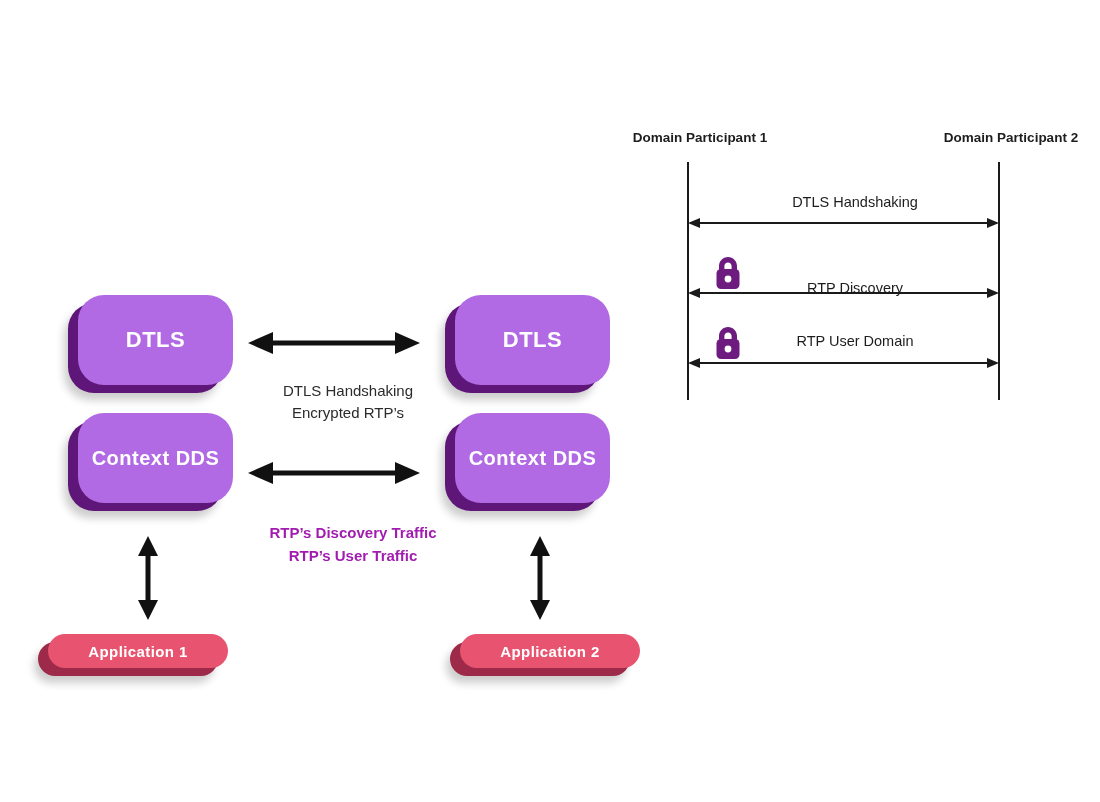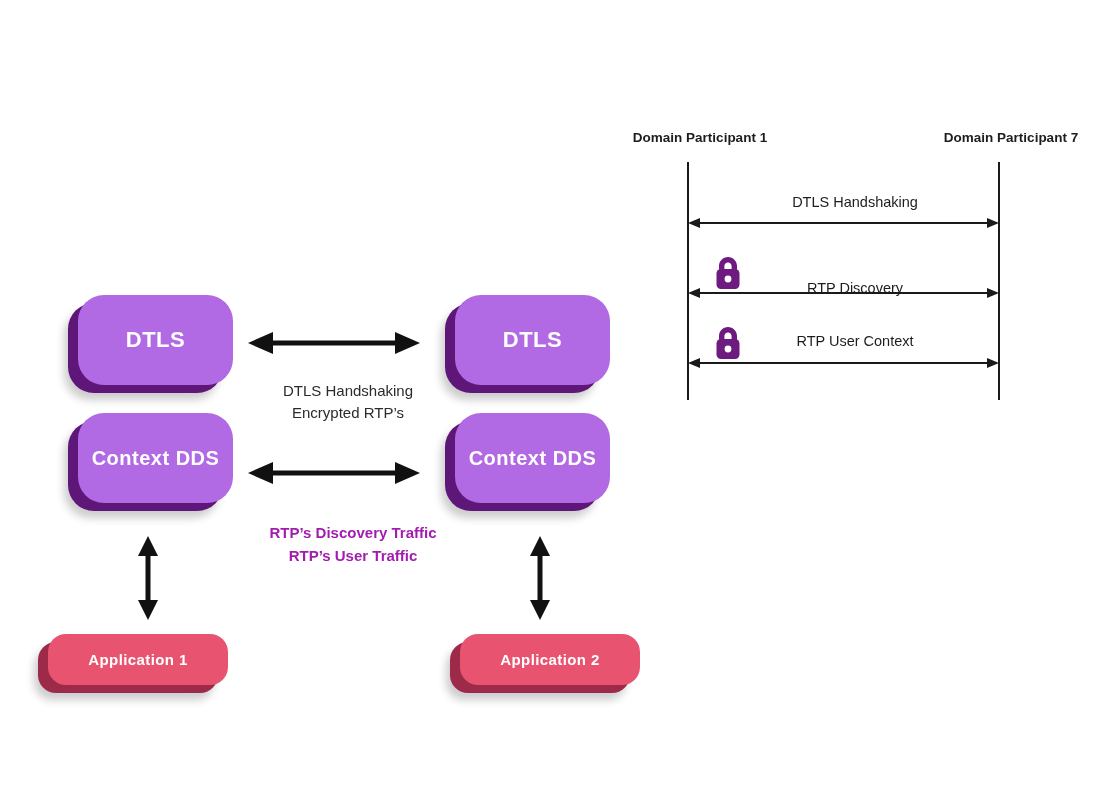--- a/index.html
+++ b/index.html
@@ -27,21 +27,21 @@
     background:var(--box-fill);
     display:flex;align-items:center;justify-content:center;
     color:#ffffff;font-weight:700;letter-spacing:0.5px;
   }
   .module{width:165px;height:98px;}
   .module .back,.module .face{width:155px;height:90px;border-radius:26px;}
   .module .face{font-size:22px;}
   .module .face.smaller{font-size:20px;}
 
   .pill{width:190px;height:43px;}
-  .pill .back,.pill .face{width:180px;height:51px;border-radius:18px;}
+  .pill .back,.pill .face{width:180px;height:34px;border-radius:18px;}
   .pill .back{background:var(--pill-edge);}
   .pill .face{background:var(--pill-fill);font-size:15px;font-weight:600;letter-spacing:0.4px;}
 
   .abs{position:absolute;}
   .centered{transform:translateX(-50%);text-align:center;padding-left:24px;}
 
   .link-label{color:var(--label-text);font-size:15px;font-weight:500;line-height:22px;white-space:nowrap;}
   .link-label.bold{font-weight:700;color:#a21caf;line-height:23px;}
 
   .seq-participant{font-size:13.5px;font-weight:600;color:#1d1d1d;white-space:nowrap;}
@@ -113,21 +113,21 @@
     <div class="back"></div>
     <div class="face">Application 1</div>
   </div>
 
   <div class="box3d pill abs" style="left:450px;top:634px;">
     <div class="back"></div>
     <div class="face">Application 2</div>
   </div>
 
   <div class="abs centered seq-participant" style="left:688px;top:130px;">Domain Participant 1</div>
-  <div class="abs centered seq-participant" style="left:999px;top:130px;">Domain Participant 7</div>
+  <div class="abs centered seq-participant" style="left:999px;top:130px;">Domain Participant 2</div>
 
   <div class="abs lifeline" style="left:687px;top:162px;height:238px;"></div>
   <div class="abs lifeline" style="left:998px;top:162px;height:238px;"></div>
 
   <div class="abs centered seq-msg-label" style="left:843px;top:194px;">DTLS Handshaking</div>
   <svg class="abs" style="left:688px;top:216px;" width="311" height="14" viewBox="0 0 311 14">
     <line x1="8" y1="7" x2="303" y2="7" stroke="#1a1a1a" stroke-width="2"></line>
     <polygon points="0,7 12,2 12,12" fill="#1a1a1a"></polygon>
     <polygon points="311,7 299,2 299,12" fill="#1a1a1a"></polygon>
   </svg>
@@ -142,20 +142,20 @@
     <line x1="8" y1="7" x2="303" y2="7" stroke="#1a1a1a" stroke-width="2"></line>
     <polygon points="0,7 12,2 12,12" fill="#1a1a1a"></polygon>
     <polygon points="311,7 299,2 299,12" fill="#1a1a1a"></polygon>
   </svg>
 
   <svg class="abs" style="left:713px;top:326px;" width="30" height="34" viewBox="0 0 30 34">
     <path d="M15 1 c-5 0 -9 4 -9 9 v6 h5.4 v-6 c0 -2 1.6 -3.6 3.6 -3.6 s3.6 1.6 3.6 3.6 v6 H24 v-6 c0 -5 -4 -9 -9 -9 z" fill="#6e1b80"></path>
     <rect x="3.5" y="13" width="23" height="20" rx="4.5" fill="#6e1b80"></rect>
     <circle cx="15" cy="23" r="3.4" fill="#ffffff"></circle>
   </svg>
-  <div class="abs centered seq-msg-label" style="left:843px;top:333px;">RTP User Context</div>
+  <div class="abs centered seq-msg-label" style="left:843px;top:333px;">RTP User Domain</div>
   <svg class="abs" style="left:688px;top:356px;" width="311" height="14" viewBox="0 0 311 14">
     <line x1="8" y1="7" x2="303" y2="7" stroke="#1a1a1a" stroke-width="2"></line>
     <polygon points="0,7 12,2 12,12" fill="#1a1a1a"></polygon>
     <polygon points="311,7 299,2 299,12" fill="#1a1a1a"></polygon>
   </svg>
 
 </div>
 
 </body></html>

